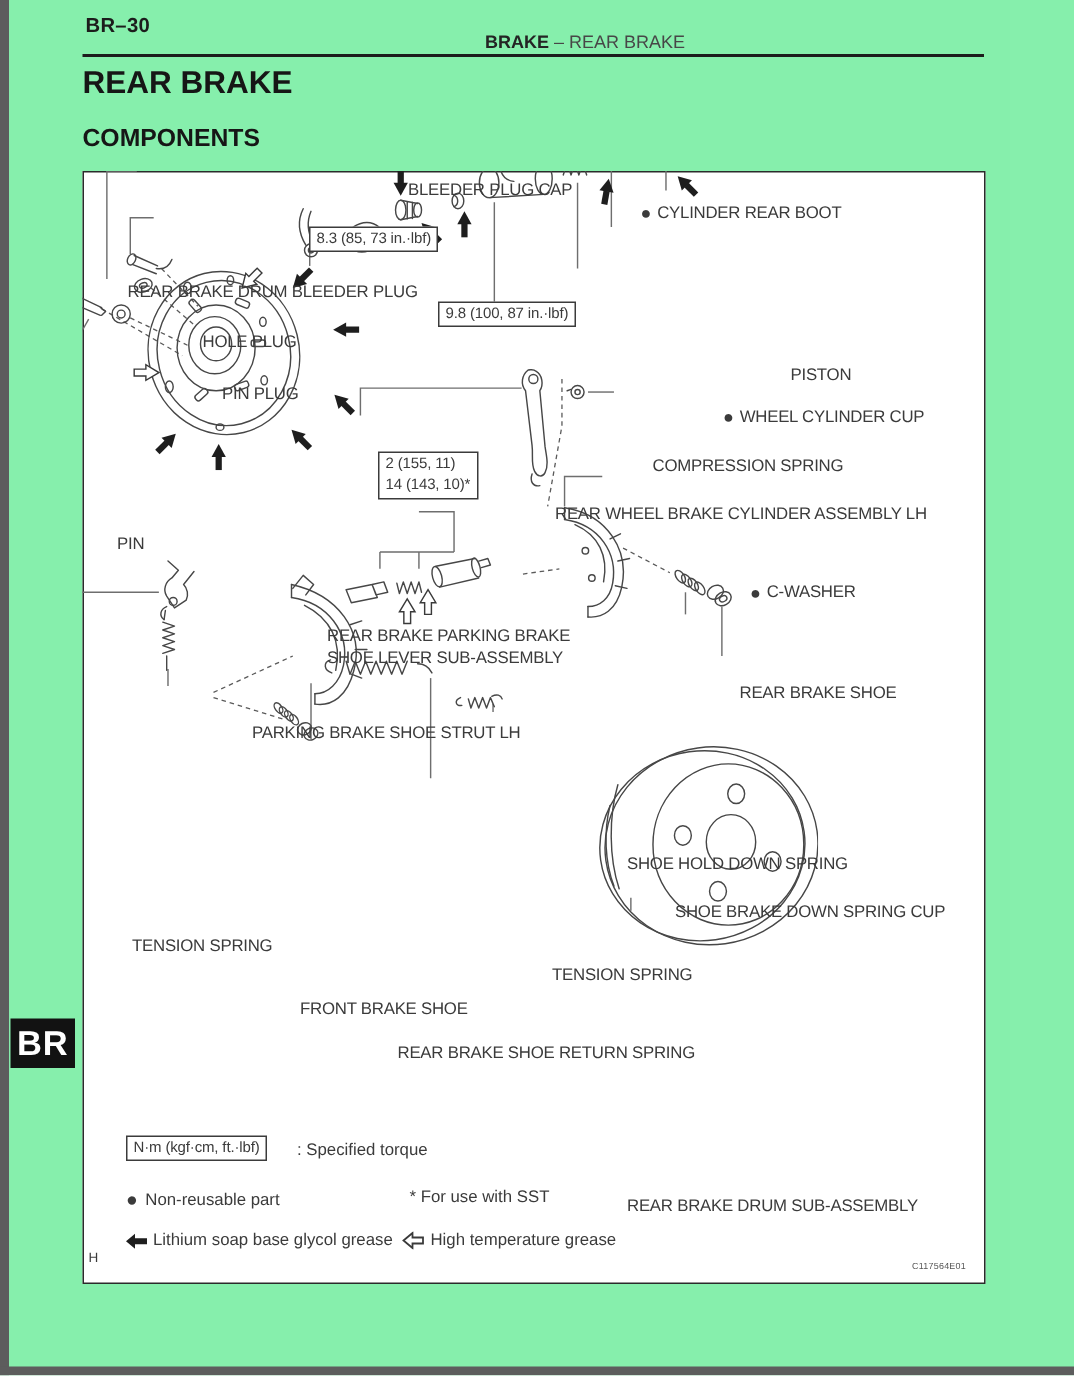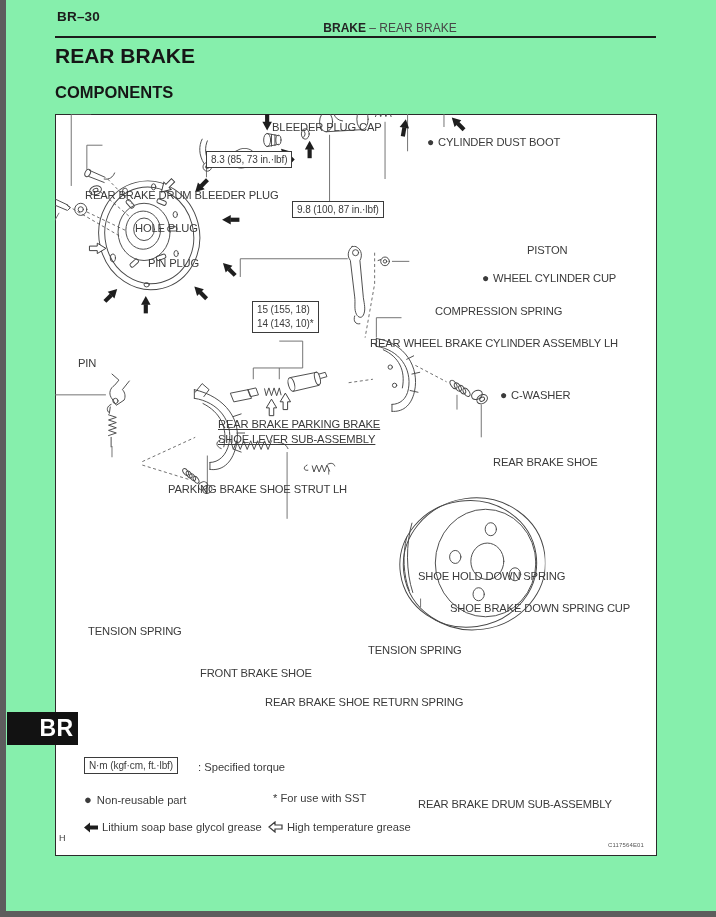--- a/index.html
+++ b/index.html
@@ -14,31 +14,31 @@
   .rule{position:absolute;left:55px;top:36px;width:601px;height:2px;background:#1c1c1c;}
   .doc-title{position:absolute;left:55px;top:44px;font-size:21px;font-weight:bold;color:#161616;}
   .doc-subtitle{position:absolute;left:55px;top:83px;font-size:16.5px;font-weight:bold;color:#161616;}
 
   .figure{position:absolute;left:55px;top:114px;width:602px;height:742px;border:1.5px solid #2b2b2b;box-sizing:border-box;background:#fff;}
   .diagram{position:absolute;left:55px;top:114px;}
 
   .lbl{position:absolute;font-size:11.2px;letter-spacing:-.15px;white-space:nowrap;color:#3b3b3b;line-height:13px;}
   .lbl .dot{font-size:12px;margin-right:4px;}
   .row{display:flex;align-items:center;}
-  .twoline span{display:block;text-decoration:underline;}
+  .twoline span{display:block;}
   .tbox{position:absolute;border:1.4px solid #3b3b3b;background:#fff;padding:1px 4px;
         font-size:10px;letter-spacing:-.1px;white-space:nowrap;color:#3b3b3b;line-height:13px;}
   .tbox.two span{display:block;line-height:14px;}
 
   .legend-desc{position:absolute;font-size:11.2px;color:#3b3b3b;white-space:nowrap;}
   .legend-item{position:absolute;display:flex;align-items:center;font-size:11.2px;color:#3b3b3b;white-space:nowrap;}
   .legend-item .ic{margin-right:4px;display:inline-flex;}
 
-  .side-tab{position:absolute;left:7px;top:712px;width:43px;height:33px;background:#121212;color:#fff;
-            display:flex;align-items:center;justify-content:center;font-size:23px;font-weight:bold;letter-spacing:.5px;padding-left:28px;}
+  .side-tab{position:absolute;left:7px;top:679px;width:43px;height:33px;background:#121212;color:#fff;
+            display:flex;align-items:center;justify-content:center;font-size:23px;font-weight:bold;letter-spacing:.5px;}
   .footer-letter{position:absolute;left:59px;top:833px;font-size:9px;color:#3b3b3b;}
   .fig-code{position:absolute;left:608px;top:842px;font-size:7px;color:#555;transform:scale(.85);transform-origin:left top;letter-spacing:.2px;}
 </style>
 </head>
 <body>
 
 <div class="page">
   <div class="edge-left"></div>
   <div class="edge-bottom"></div>
 
@@ -323,35 +323,35 @@
       <use href="#oarr" transform="translate(150,383) rotate(270)"></use>
       <use href="#oarr" transform="translate(341,557) rotate(180)"></use>
       <use href="#oarr" transform="translate(357,550) rotate(180)"></use>
     </g>
     </svg>
   </svg>
 
   <div class="lbl" style="left:272px;top:121px">BLEEDER PLUG CAP</div>
   <div class="lbl row" style="left:427px;top:136px">
     <span class="dot">●</span>
-    <span>CYLINDER DUST BOOT</span>
+    <span>CYLINDER REAR BOOT</span>
   </div>
   <div class="tbox" style="left:206px;top:151px">8.3 (85, 73 in.·lbf)</div>
   <div class="lbl" style="left:85px;top:189px">REAR BRAKE DRUM BLEEDER PLUG</div>
   <div class="tbox" style="left:292px;top:201px">9.8 (100, 87 in.·lbf)</div>
   <div class="lbl" style="left:135px;top:222px">HOLE PLUG</div>
   <div class="lbl" style="left:148px;top:257px">PIN PLUG</div>
   <div class="lbl" style="left:527px;top:244px">PISTON</div>
   <div class="lbl row" style="left:482px;top:272px">
     <span class="dot">●</span>
     <span>WHEEL CYLINDER CUP</span>
   </div>
   <div class="lbl" style="left:435px;top:305px">COMPRESSION SPRING</div>
   <div class="tbox two" style="left:252px;top:301px">
-    <span>15 (155, 18)</span>
+    <span>2 (155, 11)</span>
     <span>14 (143, 10)*</span>
   </div>
   <div class="lbl" style="left:370px;top:337px">REAR WHEEL BRAKE CYLINDER ASSEMBLY LH</div>
   <div class="lbl" style="left:78px;top:357px">PIN</div>
   <div class="lbl row" style="left:500px;top:389px">
     <span class="dot">●</span>
     <span>C-WASHER</span>
   </div>
   <div class="lbl twoline" style="left:218px;top:417px;line-height:15px">
     <span>REAR BRAKE PARKING BRAKE</span>

